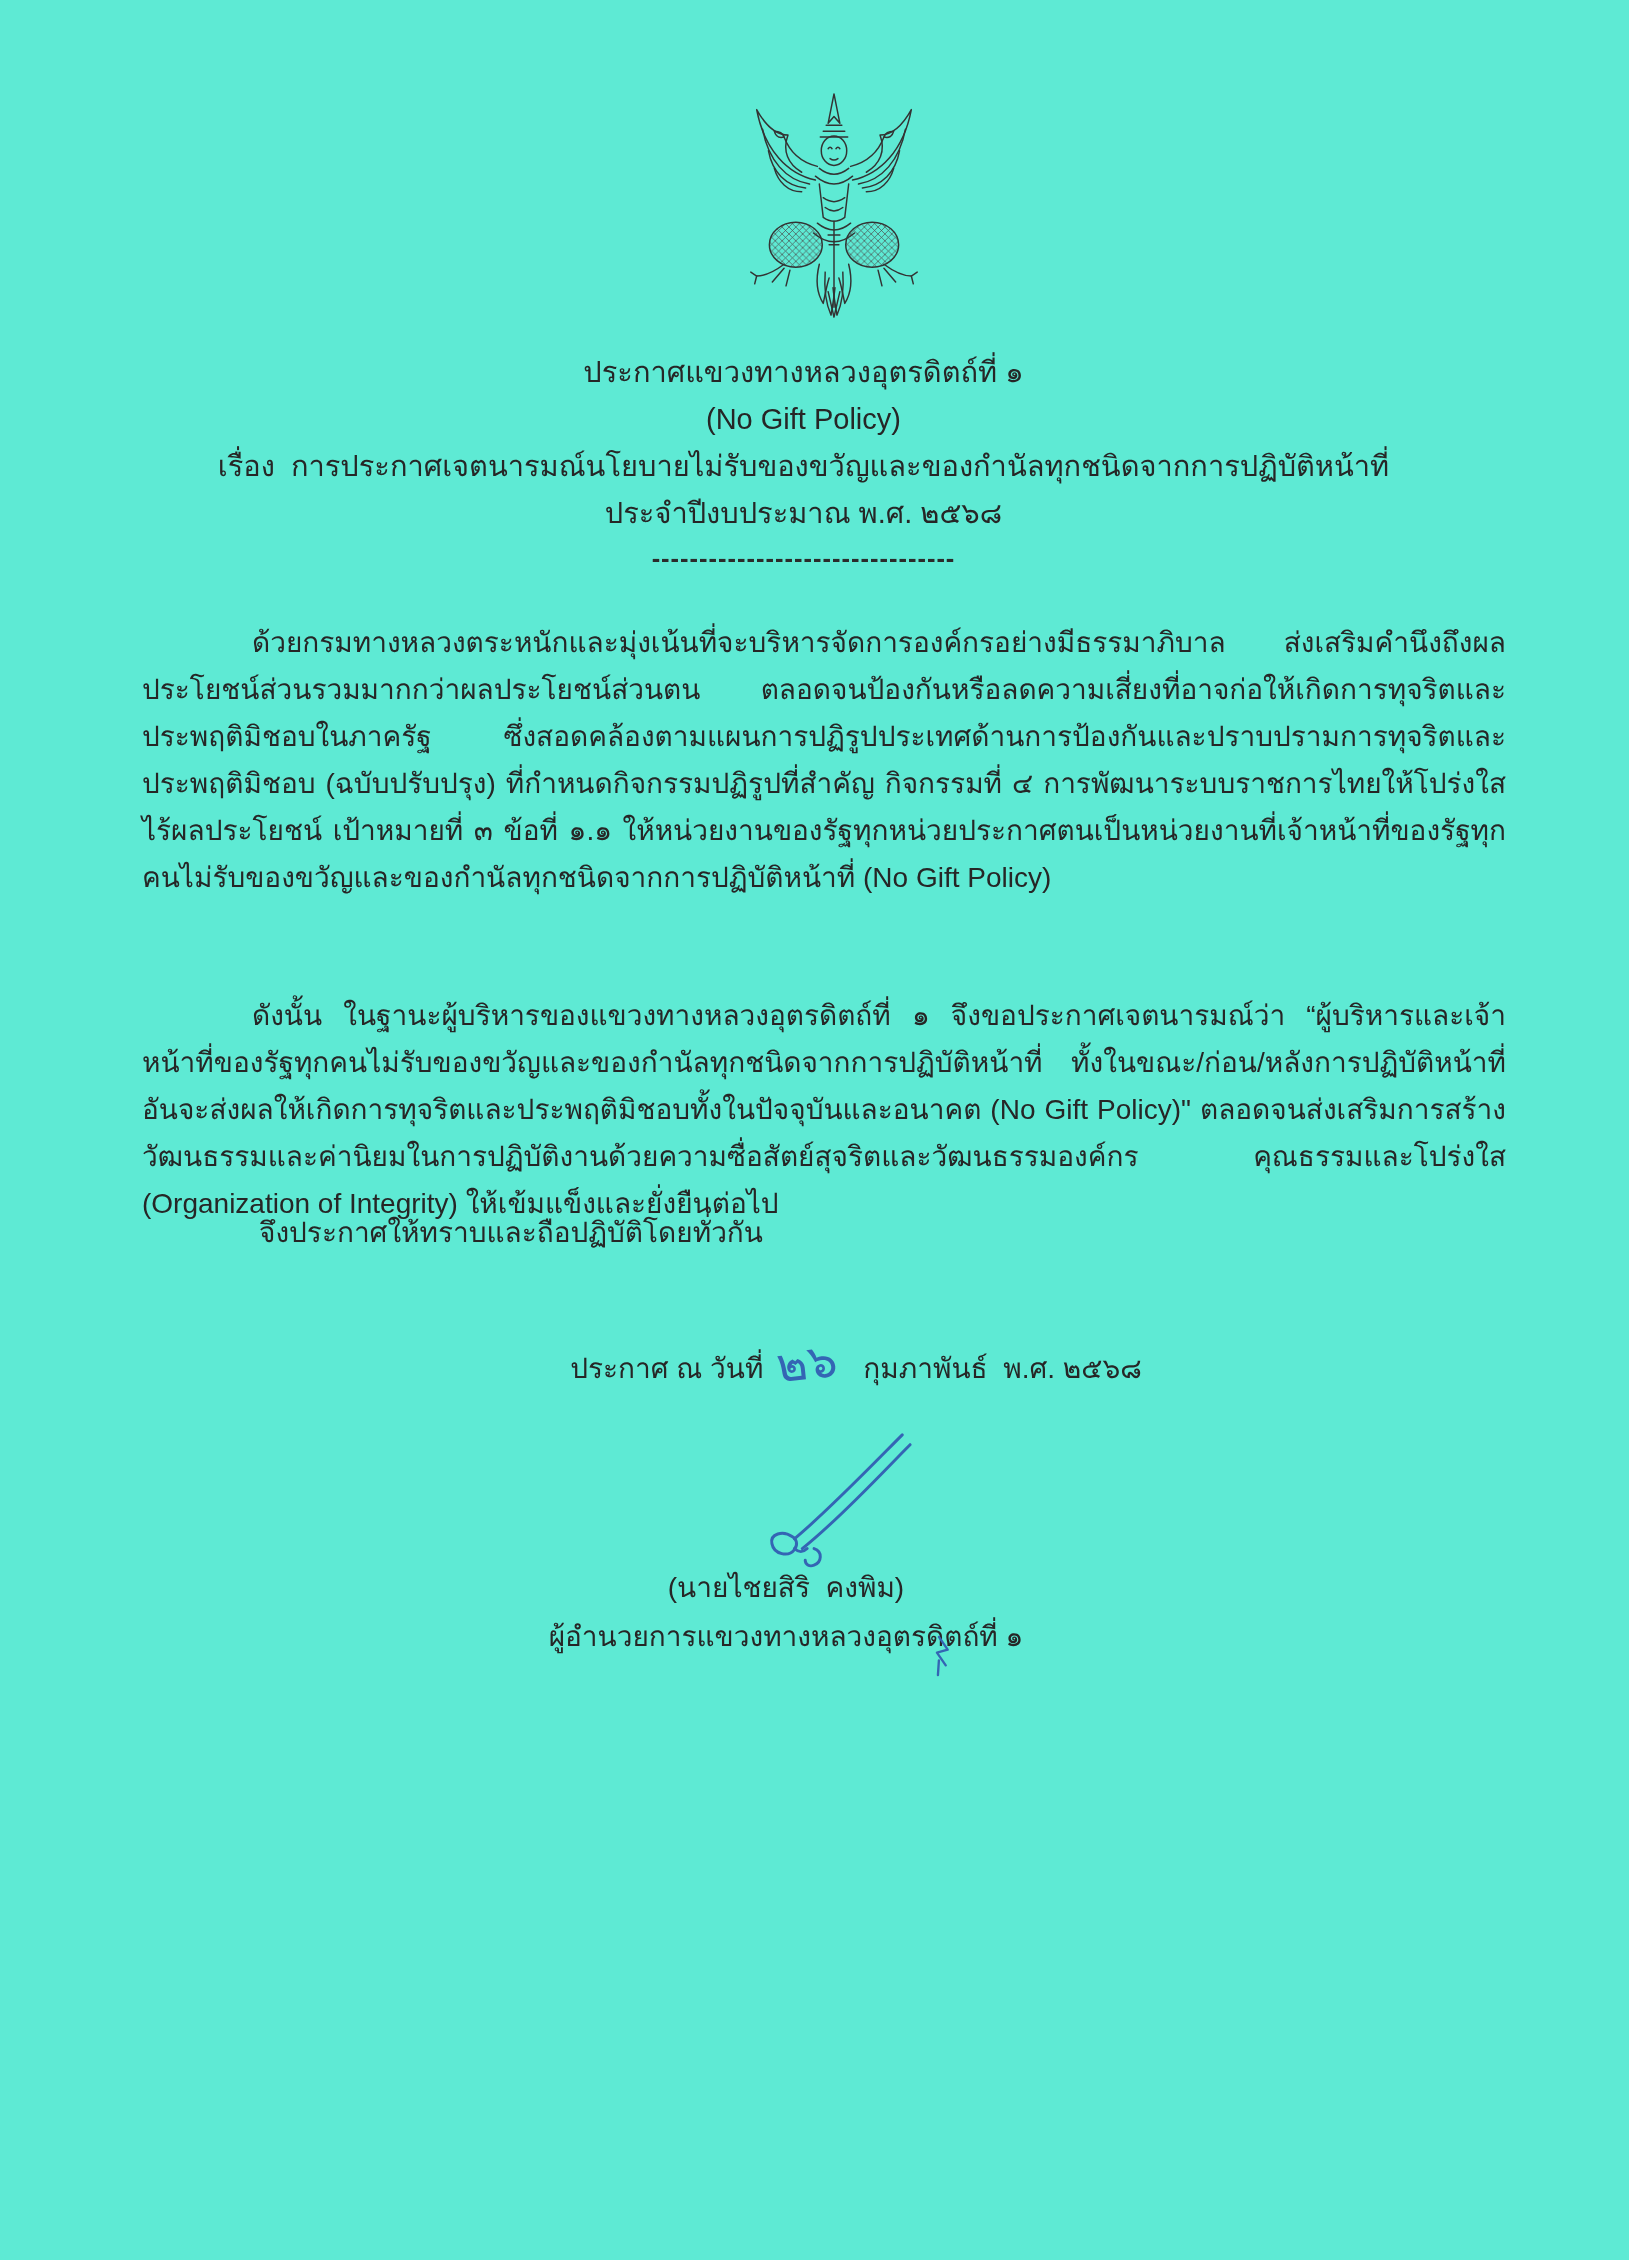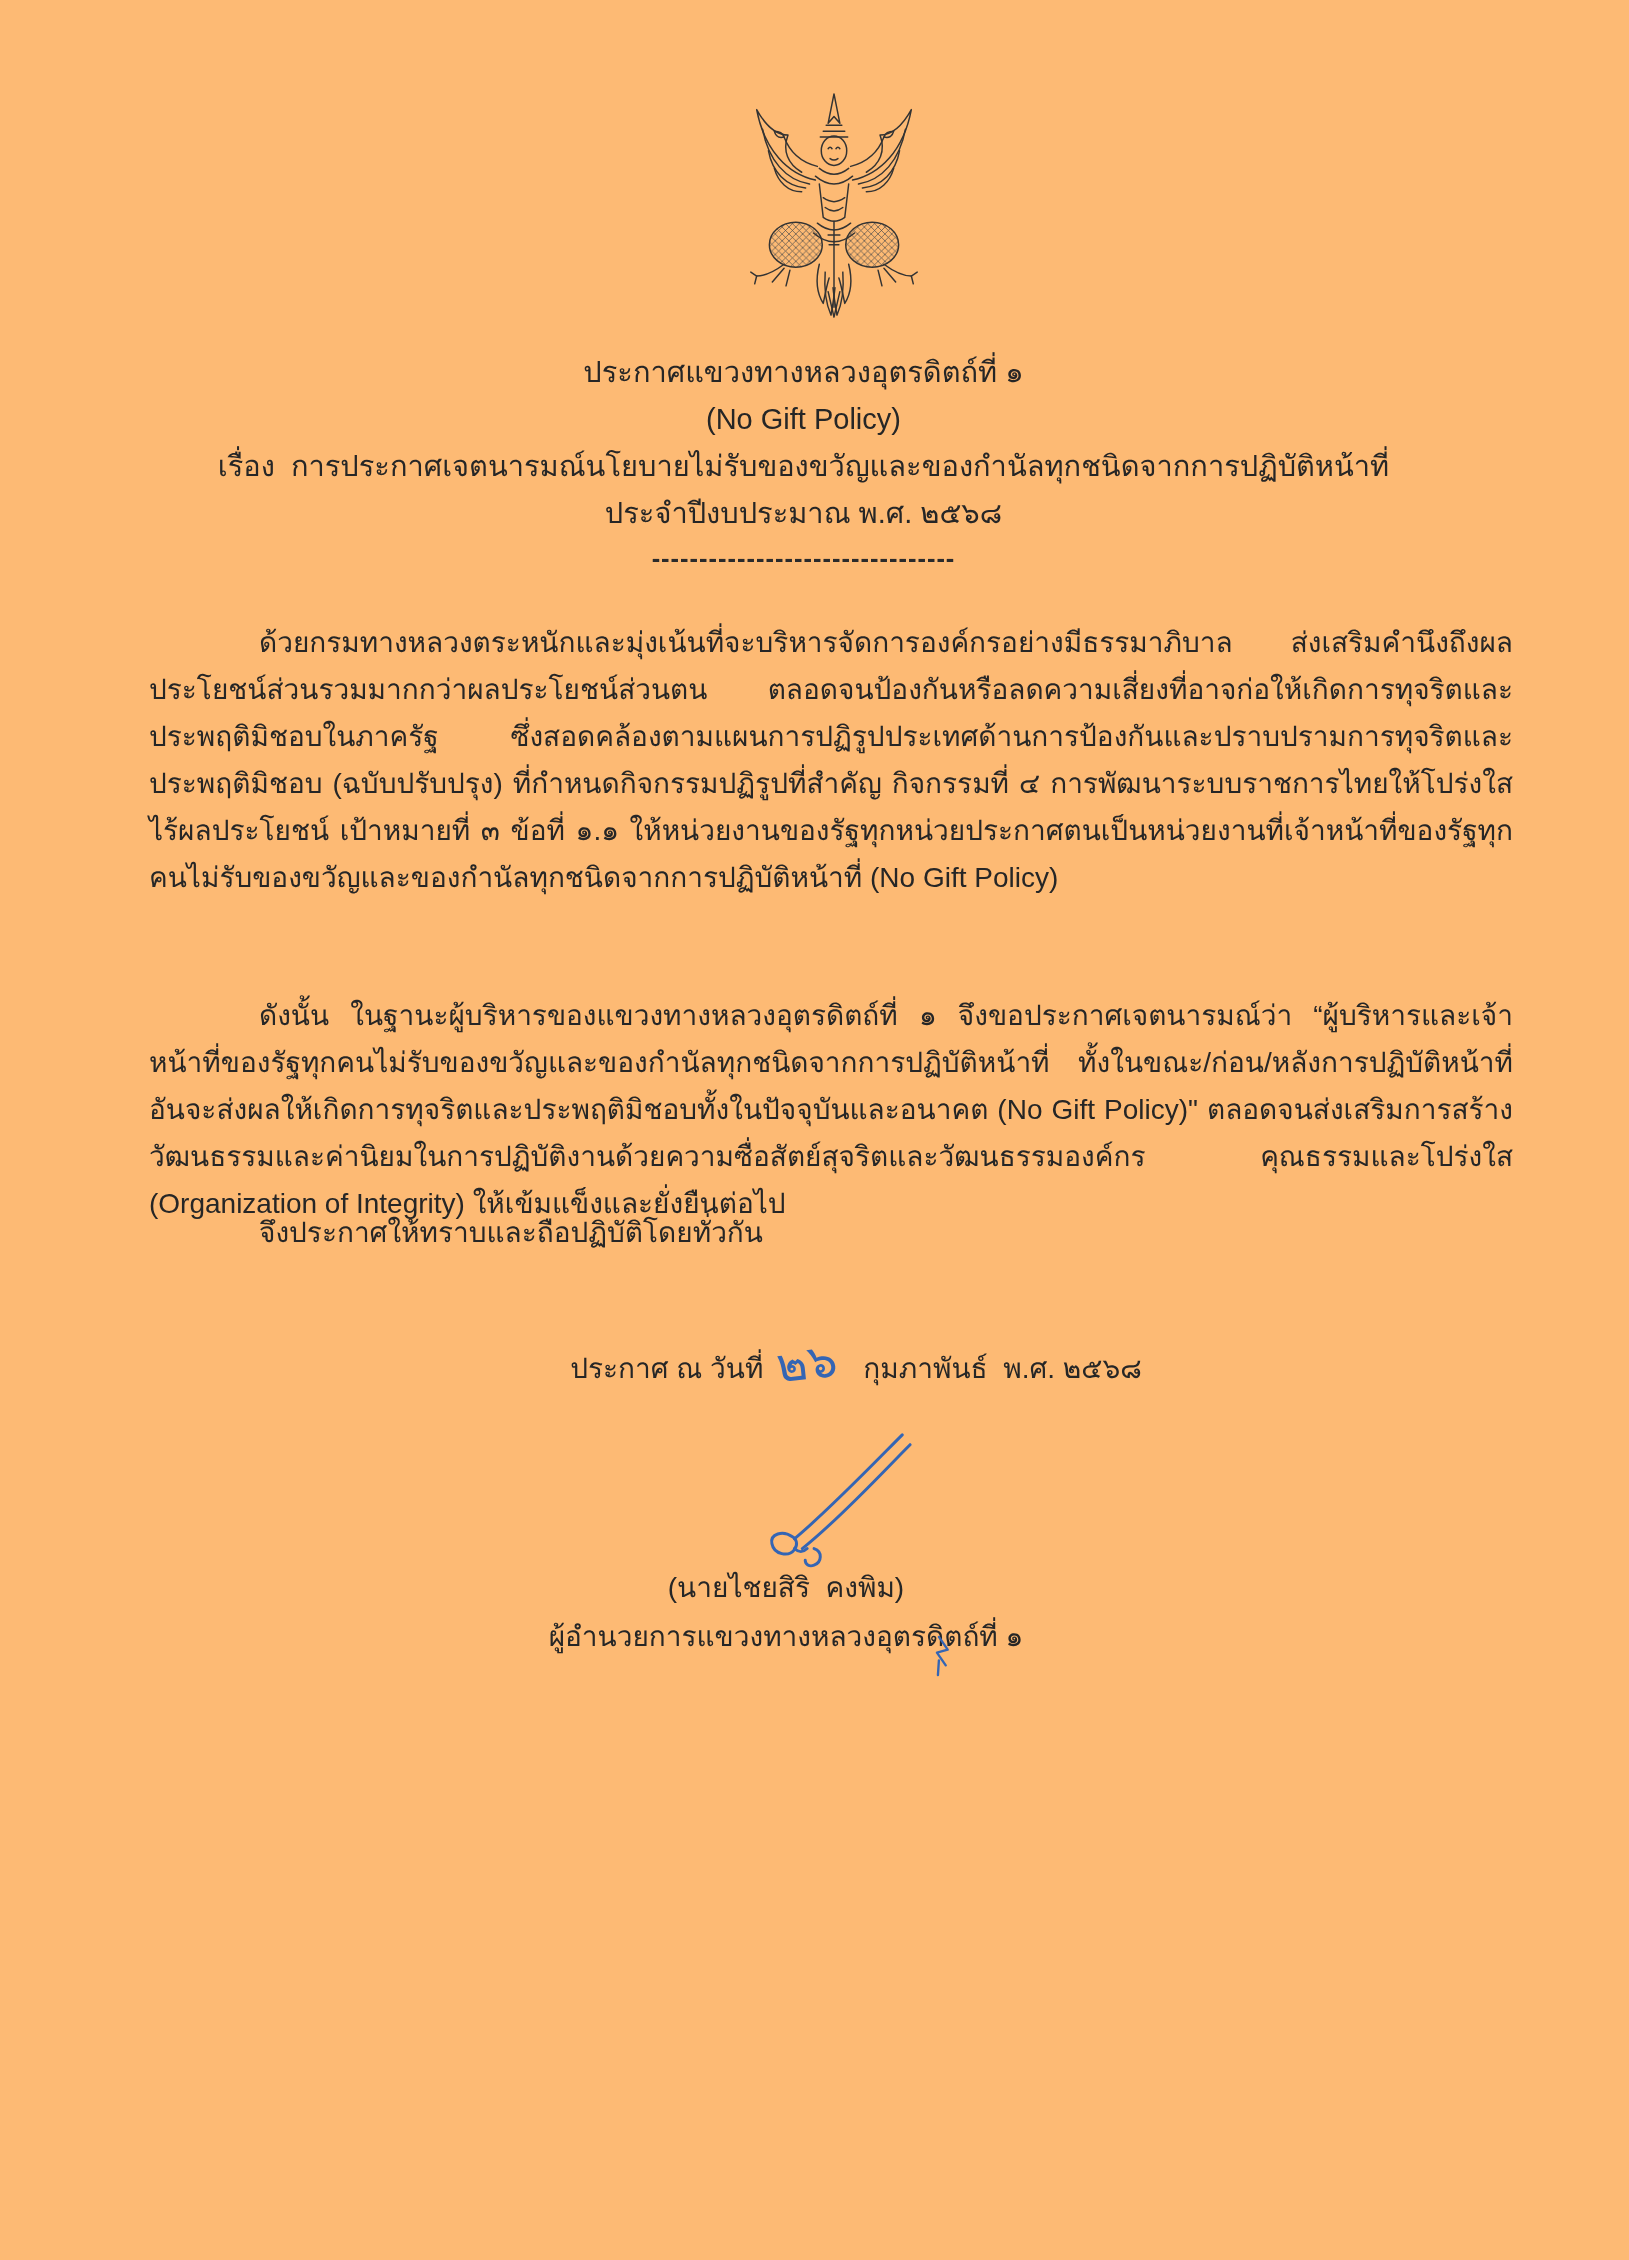--- a/index.html
+++ b/index.html
@@ -1,40 +1,40 @@
 <!DOCTYPE html>
 <html lang="th"><head>
 <meta charset="utf-8">
 <style>
   html,body{margin:0;padding:0;background:#e8e8e8;}
   .page{
     position:relative;
     width:1630px;height:2260px;
     margin:0 auto;
-    background:#fdba74;
+    background:#5eead4;
     font-family:"Liberation Sans", sans-serif;
     color:#262626;
     overflow:hidden;
   }
   .emblem-wrap{
     position:absolute;top:90px;left:741px;width:186px;height:235px;
   }
   .header-block{
     position:absolute;top:349px;left:88px;width:1431px;
     text-align:center;
   }
   .header-line{
     font-size:29px;line-height:47px;font-weight:500;
     white-space:pre-wrap;
   }
   .divider-line{
     font-size:25.5px;line-height:43px;font-weight:bold;letter-spacing:1px;color:#2b2b2b;
   }
   .para{
-    position:absolute;left:149px;width:1364px;
+    position:absolute;left:142px;width:1364px;
     font-size:28px;line-height:47px;
     text-align:justify;text-indent:110px;
     text-justify:inter-word;
   }
   .para-1{top:619px;}
   .para-2{top:992px;}
   .closing-line{
     position:absolute;left:259px;top:1209px;
     font-size:28px;line-height:47px;
   }

